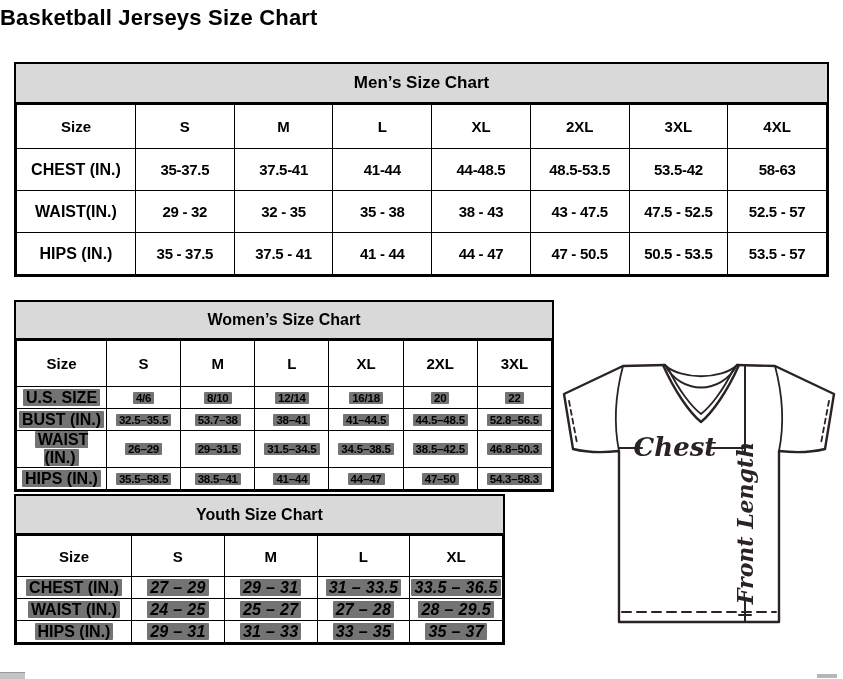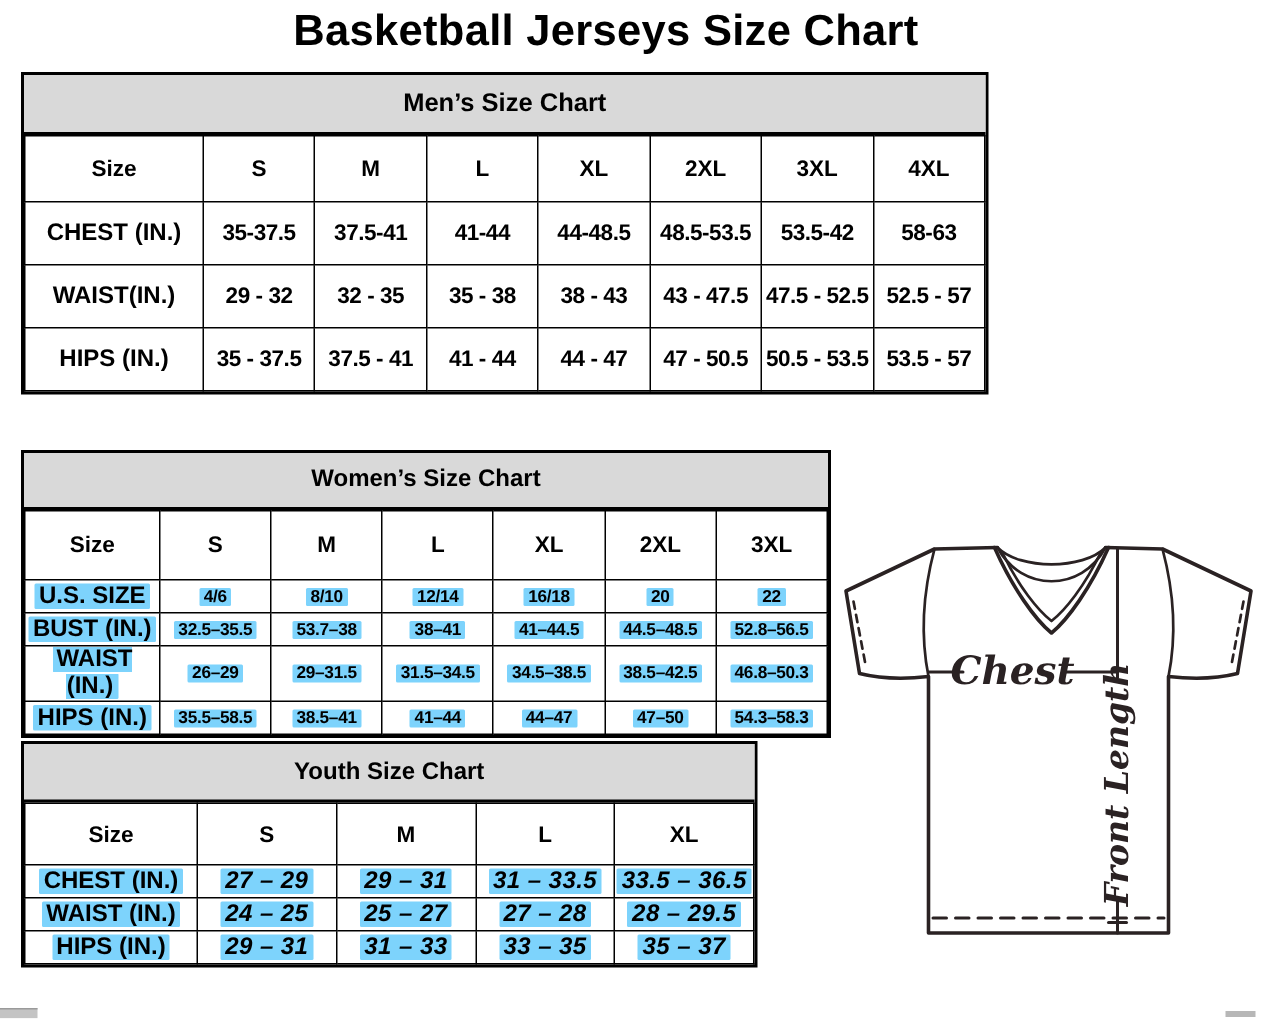--- a/index.html
+++ b/index.html
@@ -1,29 +1,29 @@
 <!DOCTYPE html>
 <html><head>
 <meta charset="utf-8">
 <style>
   html,body{margin:0;padding:0;background:#fff;}
   .canvas{position:relative;width:843px;height:679px;background:#fff;overflow:hidden;
           font-family:"Liberation Sans",sans-serif;color:#000;}
-  .page-title{position:absolute;left:0;top:5px;width:808px;text-align:center;
-              font-size:29px;font-weight:bold;letter-spacing:.2px;}
+  .page-title{position:absolute;left:0;top:5px;width:808px;text-align:left;
+              font-size:22px;font-weight:bold;letter-spacing:.2px;}
   .size-table{position:absolute;border:2px solid #000;background:#fff;box-sizing:border-box;}
   .band{background:#d9d9d9;border-bottom:2px solid #000;display:flex;align-items:center;
         justify-content:center;font-weight:bold;}
   .size-table table{border-collapse:collapse;width:100%;table-layout:fixed;}
   .size-table th,.size-table td{border:1px solid #000;text-align:center;vertical-align:middle;
         font-weight:bold;padding:0;}
-  .hl{background:#7dd3fc;padding:0 3px;border-radius:1px;}
+  .hl{background:#737373;padding:0 3px;border-radius:1px;}
 
   
-  .men{left:14px;top:48px;width:645px;}
+  .men{left:14px;top:62px;width:815px;}
   .men .band{height:38px;font-size:17px;}
   .men th:first-child,.men .row-label{width:118px;}
   .men tr.header-row{height:44px;}
   .men tr.header-row th{font-size:15px;}
   .men tr.data-row{height:42px;}
   .men tr.data-row td{font-size:15px;letter-spacing:-.3px;}
 
   
   .women{left:14px;top:300px;width:540px;}
   .women .band{height:36px;font-size:16px;text-align:center;}

